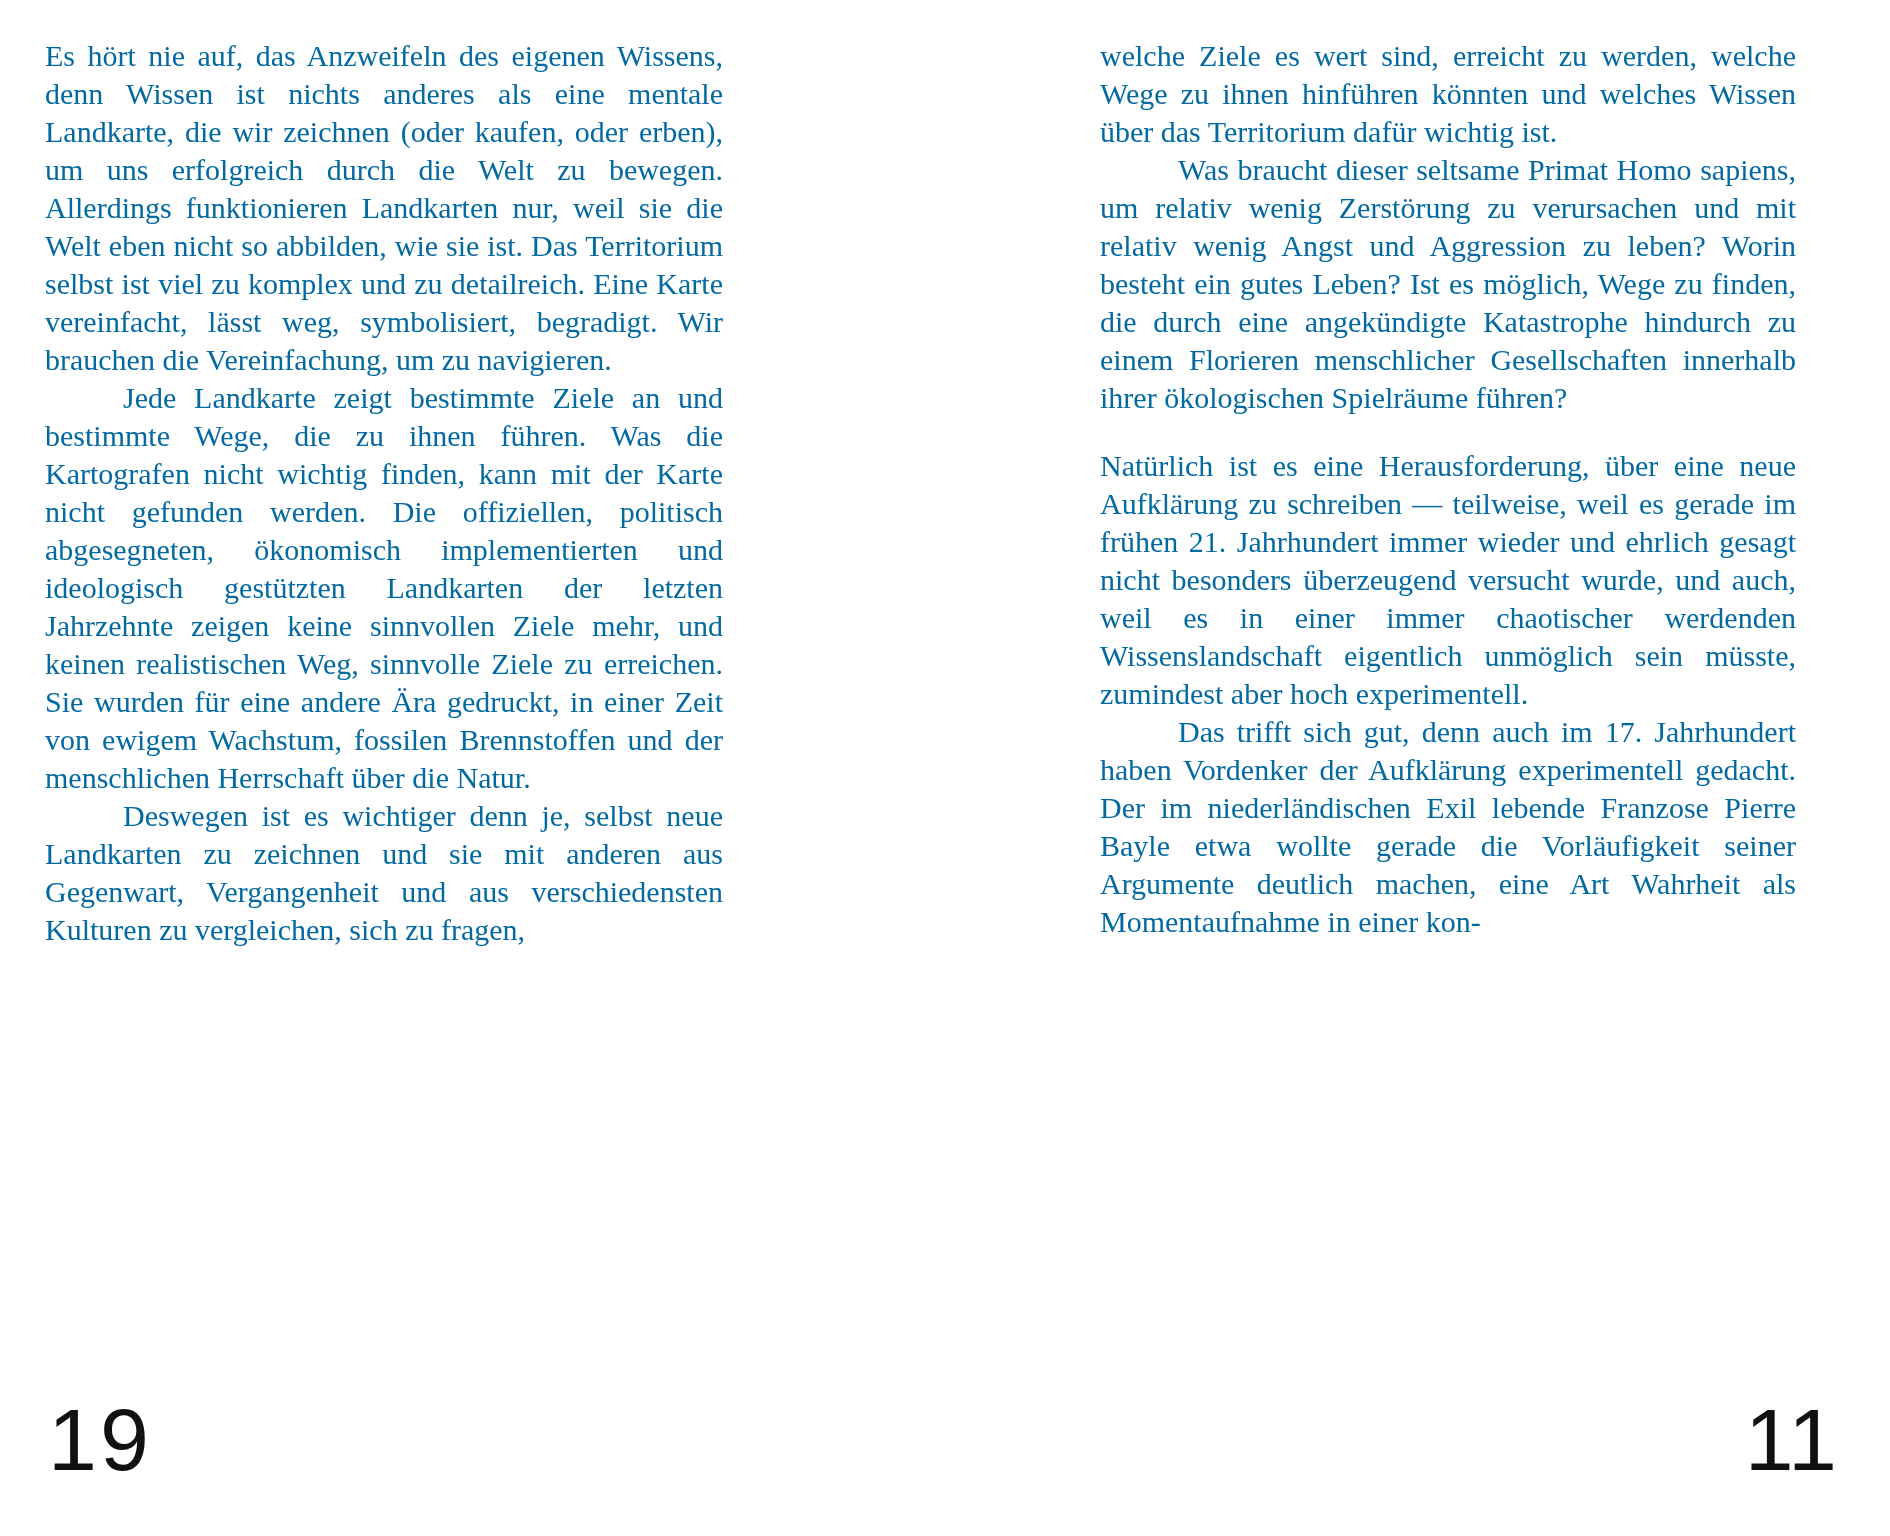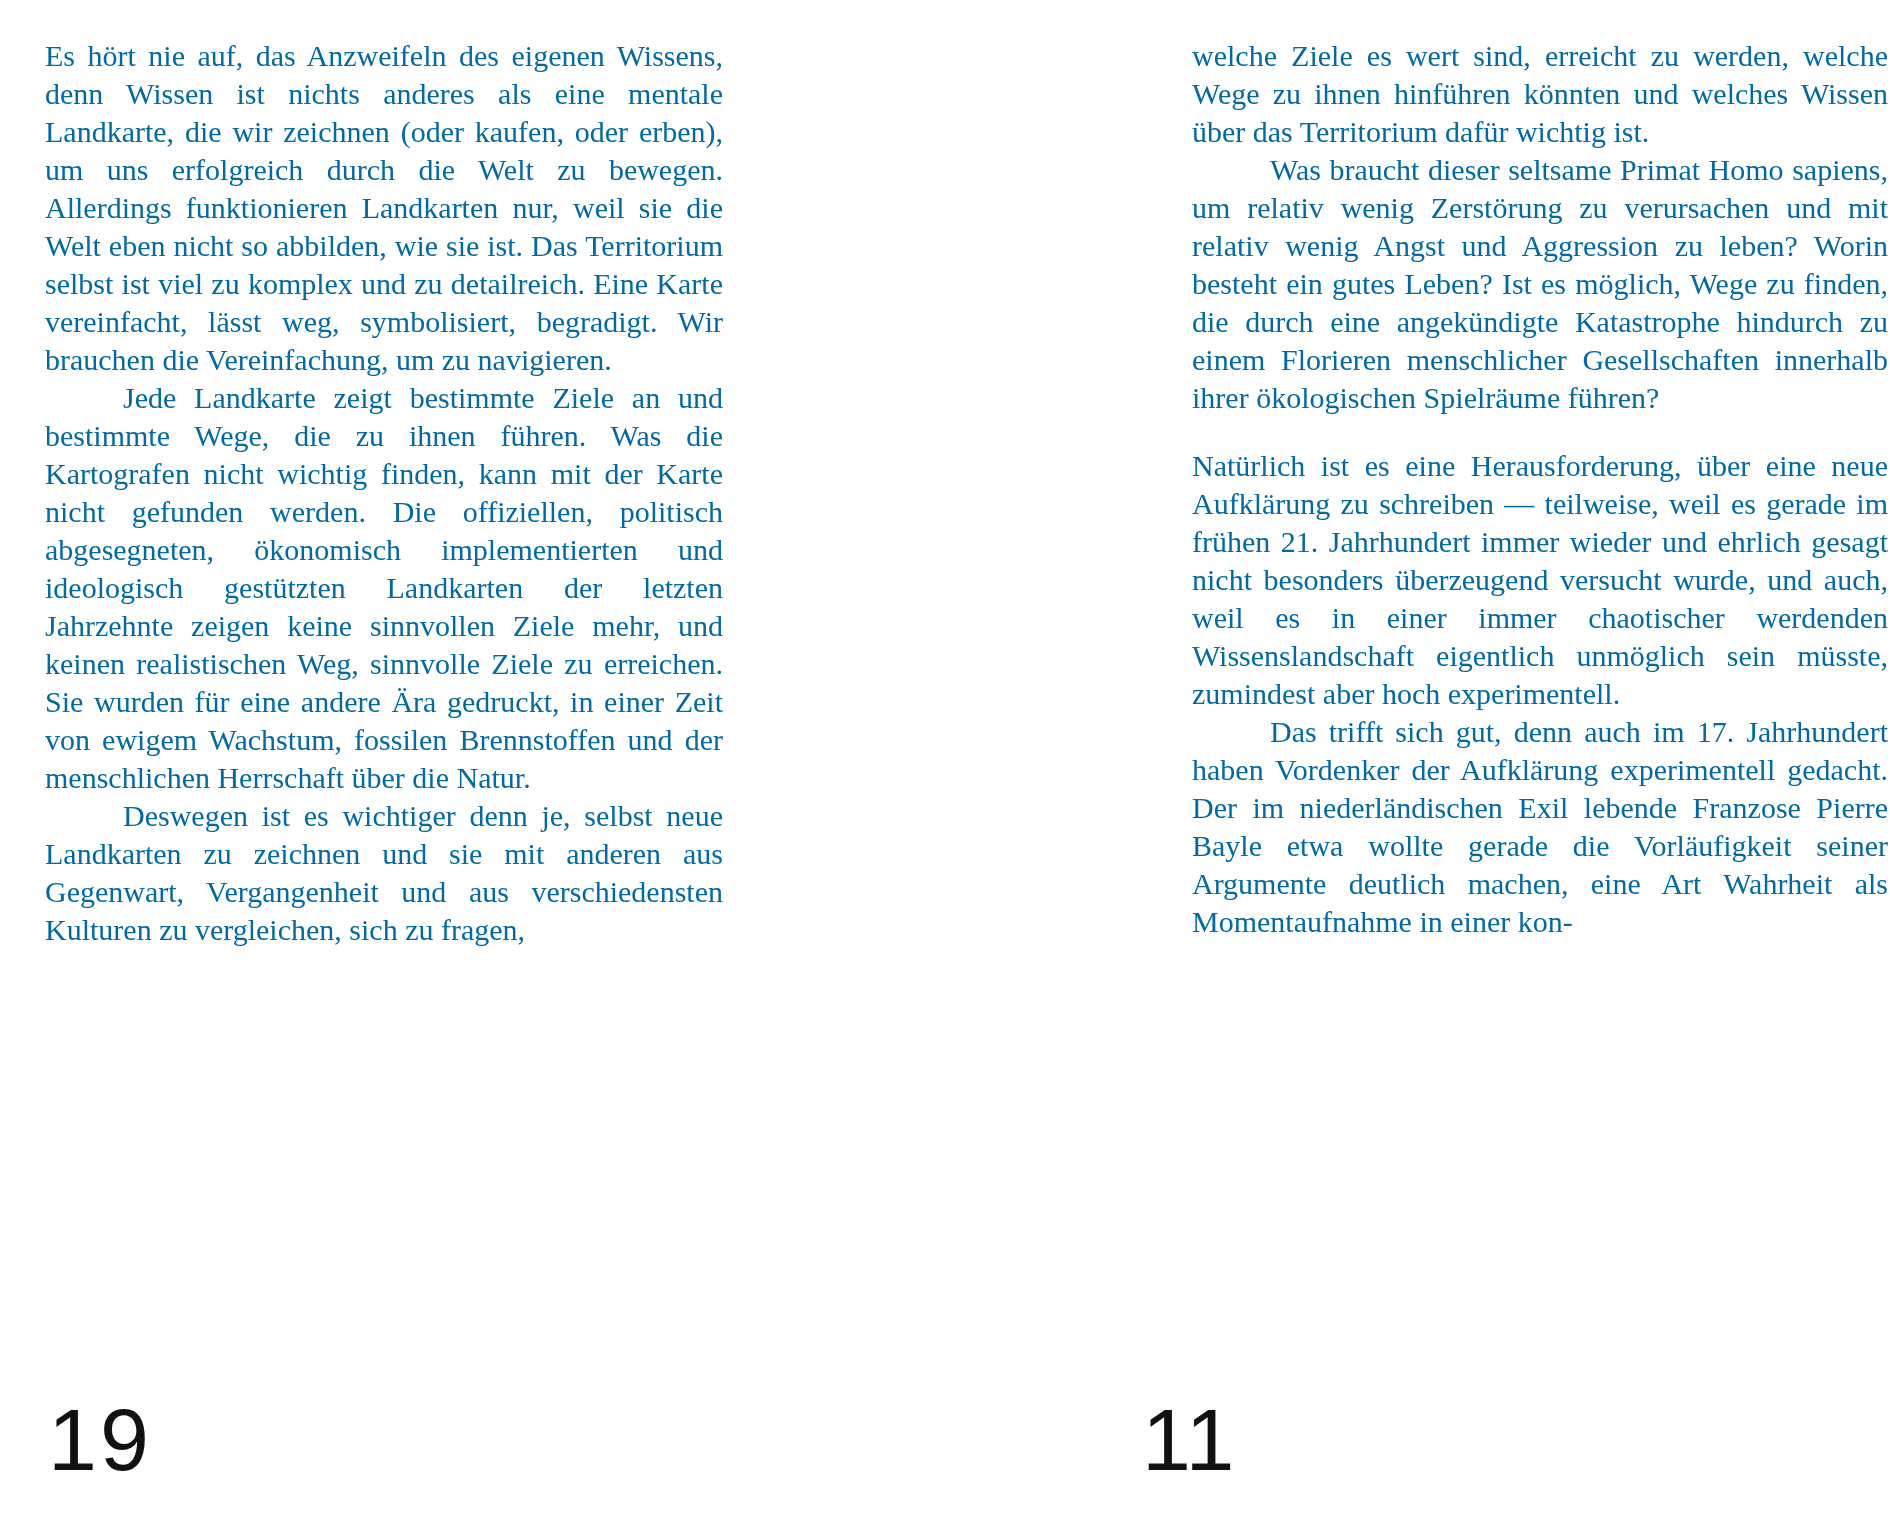--- a/index.html
+++ b/index.html
@@ -35,39 +35,40 @@
     text-indent: 78px;
   }
   .textcol p.gap {
     margin-top: 30px;
   }
   .col-left {
     left: 45px;
     width: 678px;
   }
   .col-right {
-    left: 1192px;
+    left: 1100px;
     width: 696px;
   }
   .pagenum {
     position: absolute;
     top: 1396px;
     font-family: "Liberation Sans", sans-serif;
     font-size: 88px;
     line-height: 1;
     font-weight: 400;
     color: #111111;
     letter-spacing: 3px;
   }
   .pn-left {
     left: 48px;
   }
   .pn-right {
     left: 1142px;
     width: 696px;
+    text-align: right;
     letter-spacing: 1px;
   }
 </style>
 </head>
 <body>
 
 <div class="spread">
 
   <section>
     <div class="textcol col-left">

